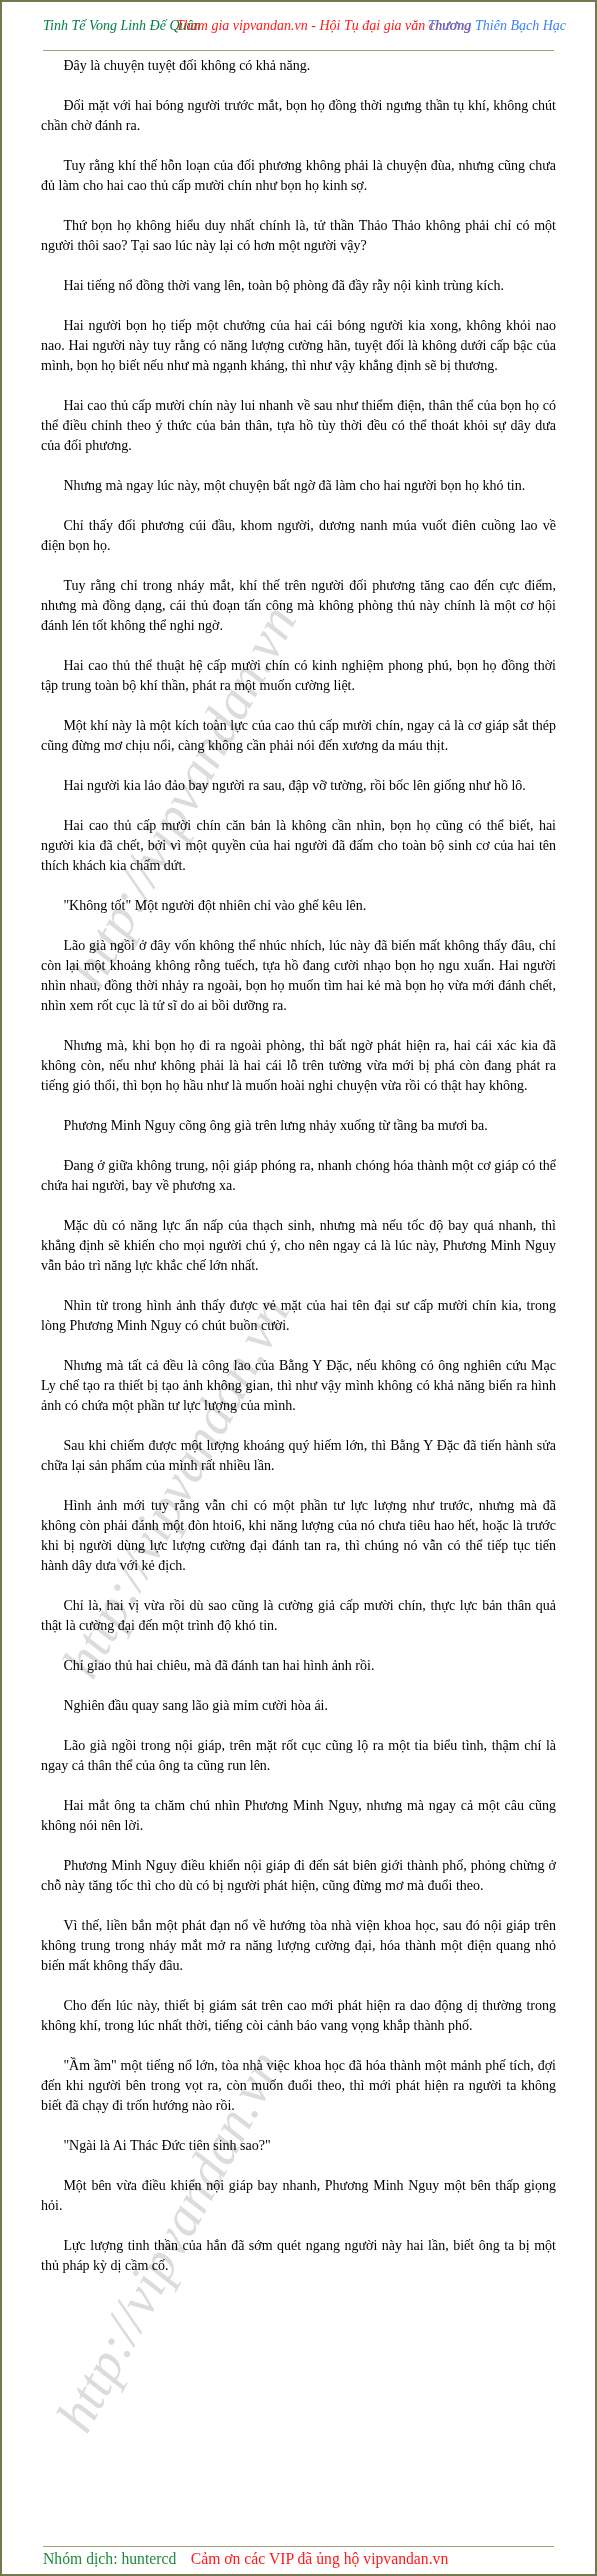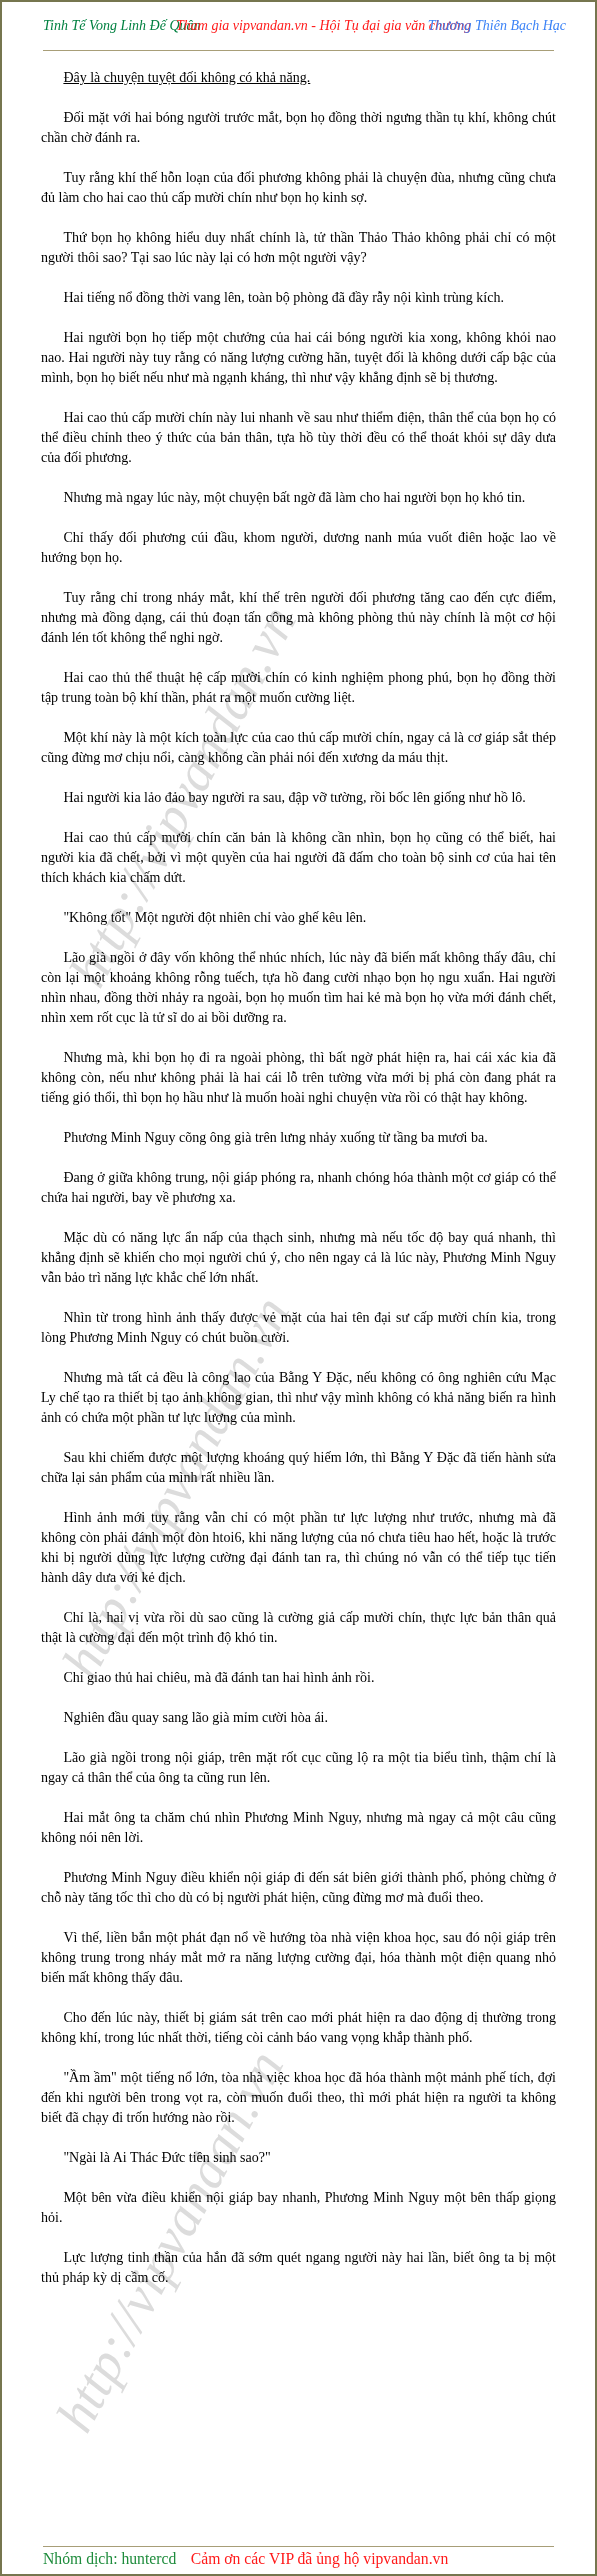--- a/index.html
+++ b/index.html
@@ -22,21 +22,21 @@
   .rule-top{top:48px;}
   .rule-bottom{top:2544px;}
   
   .content{
     position:absolute;top:54px;left:39px;right:39px;
     font-size:14px;line-height:20px;
     text-align:justify;
     z-index:1;
   }
   .content p{margin:20px 0 0 0;text-indent:22.4px;}
-  .content p:first-child{margin-top:12px;text-decoration:underline;}
+  .content p:first-child{margin-top:0;}
   
   .wm{
     position:absolute;
     font-style:italic;
     font-size:54px;
     color:#dcdcdc;
     white-space:nowrap;
     transform:rotate(-62deg);
     z-index:0;
     user-select:none;
@@ -67,21 +67,21 @@
 
   <div class="content">
       <p>Đây là chuyện tuyệt đối không có khả năng.</p>
       <p>Đối mặt với hai bóng người trước mắt, bọn họ đồng thời ngưng thần tụ khí, không chút chần chờ đánh ra.</p>
       <p>Tuy rằng khí thế hỗn loạn của đối phương không phải là chuyện đùa, nhưng cũng chưa đủ làm cho hai cao thủ cấp mười chín như bọn họ kinh sợ.</p>
       <p>Thứ bọn họ không hiểu duy nhất chính là, tử thần Thảo Thảo không phải chỉ có một người thôi sao? Tại sao lúc này lại có hơn một người vậy?</p>
       <p>Hai tiếng nổ đồng thời vang lên, toàn bộ phòng đã đầy rẫy nội kình trùng kích.</p>
       <p>Hai người bọn họ tiếp một chưởng của hai cái bóng người kia xong, không khỏi nao nao. Hai người này tuy rằng có năng lượng cường hãn, tuyệt đối là không dưới cấp bậc của mình, bọn họ biết nếu như mà ngạnh kháng, thì như vậy khẳng định sẽ bị thương.</p>
       <p>Hai cao thủ cấp mười chín này lui nhanh về sau như thiểm điện, thân thể của bọn họ có thể điều chỉnh theo ý thức của bản thân, tựa hồ tùy thời đều có thể thoát khỏi sự dây dưa của đối phương.</p>
       <p>Nhưng mà ngay lúc này, một chuyện bất ngờ đã làm cho hai người bọn họ khó tin.</p>
-      <p>Chỉ thấy đối phương cúi đầu, khom người, dương nanh múa vuốt điên hoặc lao về hướng bọn họ.</p>
+      <p>Chỉ thấy đối phương cúi đầu, khom người, dương nanh múa vuốt điên cuồng lao về điện bọn họ.</p>
       <p>Tuy rằng chỉ trong nháy mắt, khí thế trên người đối phương tăng cao đến cực điểm, nhưng mà đồng dạng, cái thủ đoạn tấn công mà không phòng thủ này chính là một cơ hội đánh lén tốt không thể nghi ngờ.</p>
       <p>Hai cao thủ thể thuật hệ cấp mười chín có kinh nghiệm phong phú, bọn họ đồng thời tập trung toàn bộ khí thần, phát ra một muốn cường liệt.</p>
       <p>Một khí này là một kích toàn lực của cao thủ cấp mười chín, ngay cả là cơ giáp sắt thép cũng đừng mơ chịu nổi, càng không cần phải nói đến xương da máu thịt.</p>
       <p>Hai người kia lảo đảo bay người ra sau, đập vỡ tường, rồi bốc lên giống như hồ lô.</p>
       <p>Hai cao thủ cấp mười chín căn bản là không cần nhìn, bọn họ cũng có thể biết, hai người kia đã chết, bởi vì một quyền của hai người đã đấm cho toàn bộ sinh cơ của hai tên thích khách kia chấm dứt.</p>
       <p>"Không tốt" Một người đột nhiên chỉ vào ghế kêu lên.</p>
       <p>Lão già ngồi ở đây vốn không thể nhúc nhích, lúc này đã biến mất không thấy đâu, chỉ còn lại một khoảng không rỗng tuếch, tựa hồ đang cười nhạo bọn họ ngu xuẩn. Hai người nhìn nhau, đồng thời nhảy ra ngoài, bọn họ muốn tìm hai kẻ mà bọn họ vừa mới đánh chết, nhìn xem rốt cục là tử sĩ do ai bồi dưỡng ra.</p>
       <p>Nhưng mà, khi bọn họ đi ra ngoài phòng, thì bất ngờ phát hiện ra, hai cái xác kia đã không còn, nếu như không phải là hai cái lỗ trên tường vừa mới bị phá còn đang phát ra tiếng gió thổi, thì bọn họ hầu như là muốn hoài nghi chuyện vừa rồi có thật hay không.</p>
       <p>Phương Minh Nguy cõng ông già trên lưng nhảy xuống từ tầng ba mươi ba.</p>
       <p>Đang ở giữa không trung, nội giáp phóng ra, nhanh chóng hóa thành một cơ giáp có thể chứa hai người, bay về phương xa.</p>

